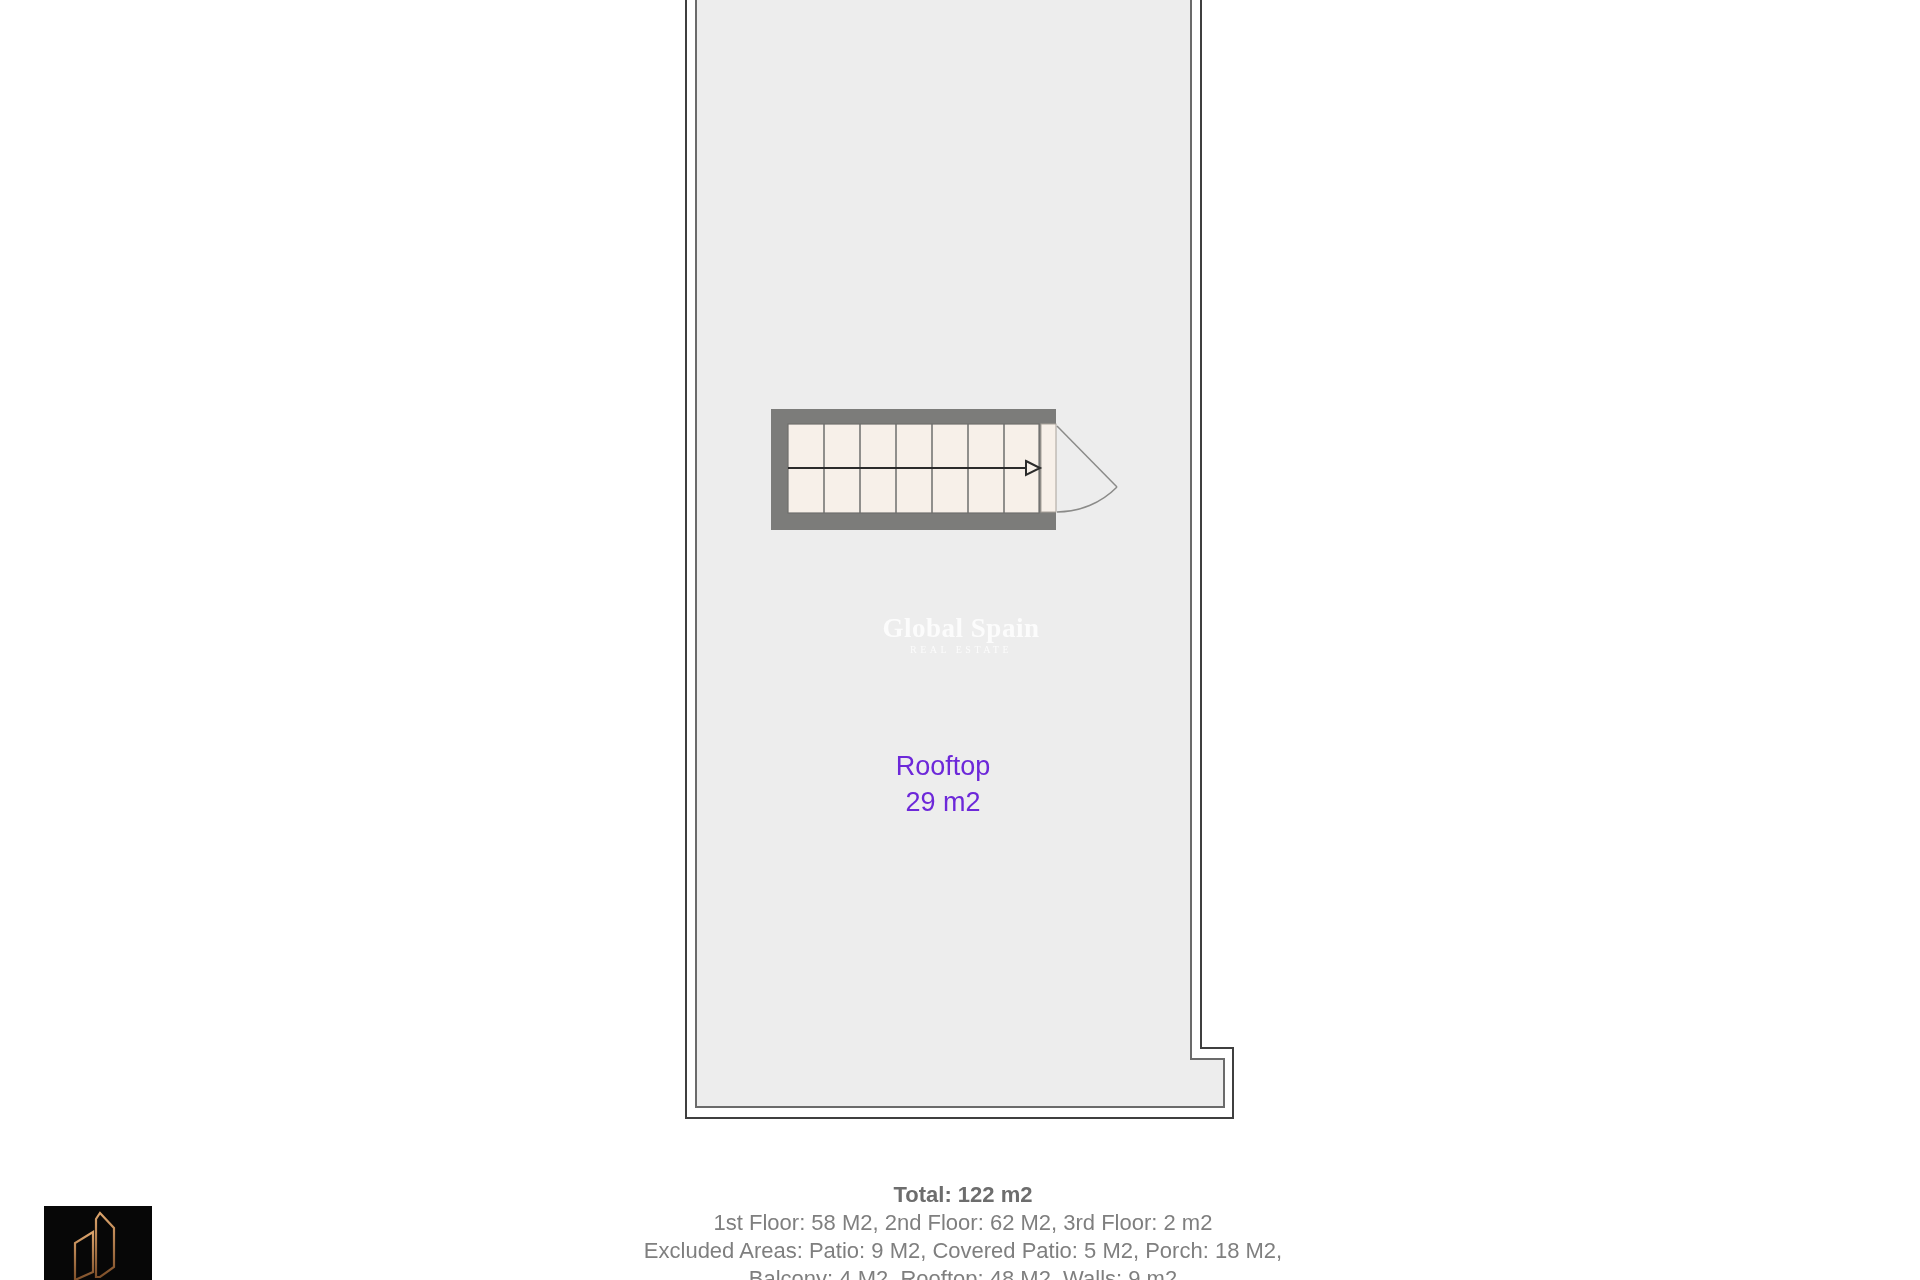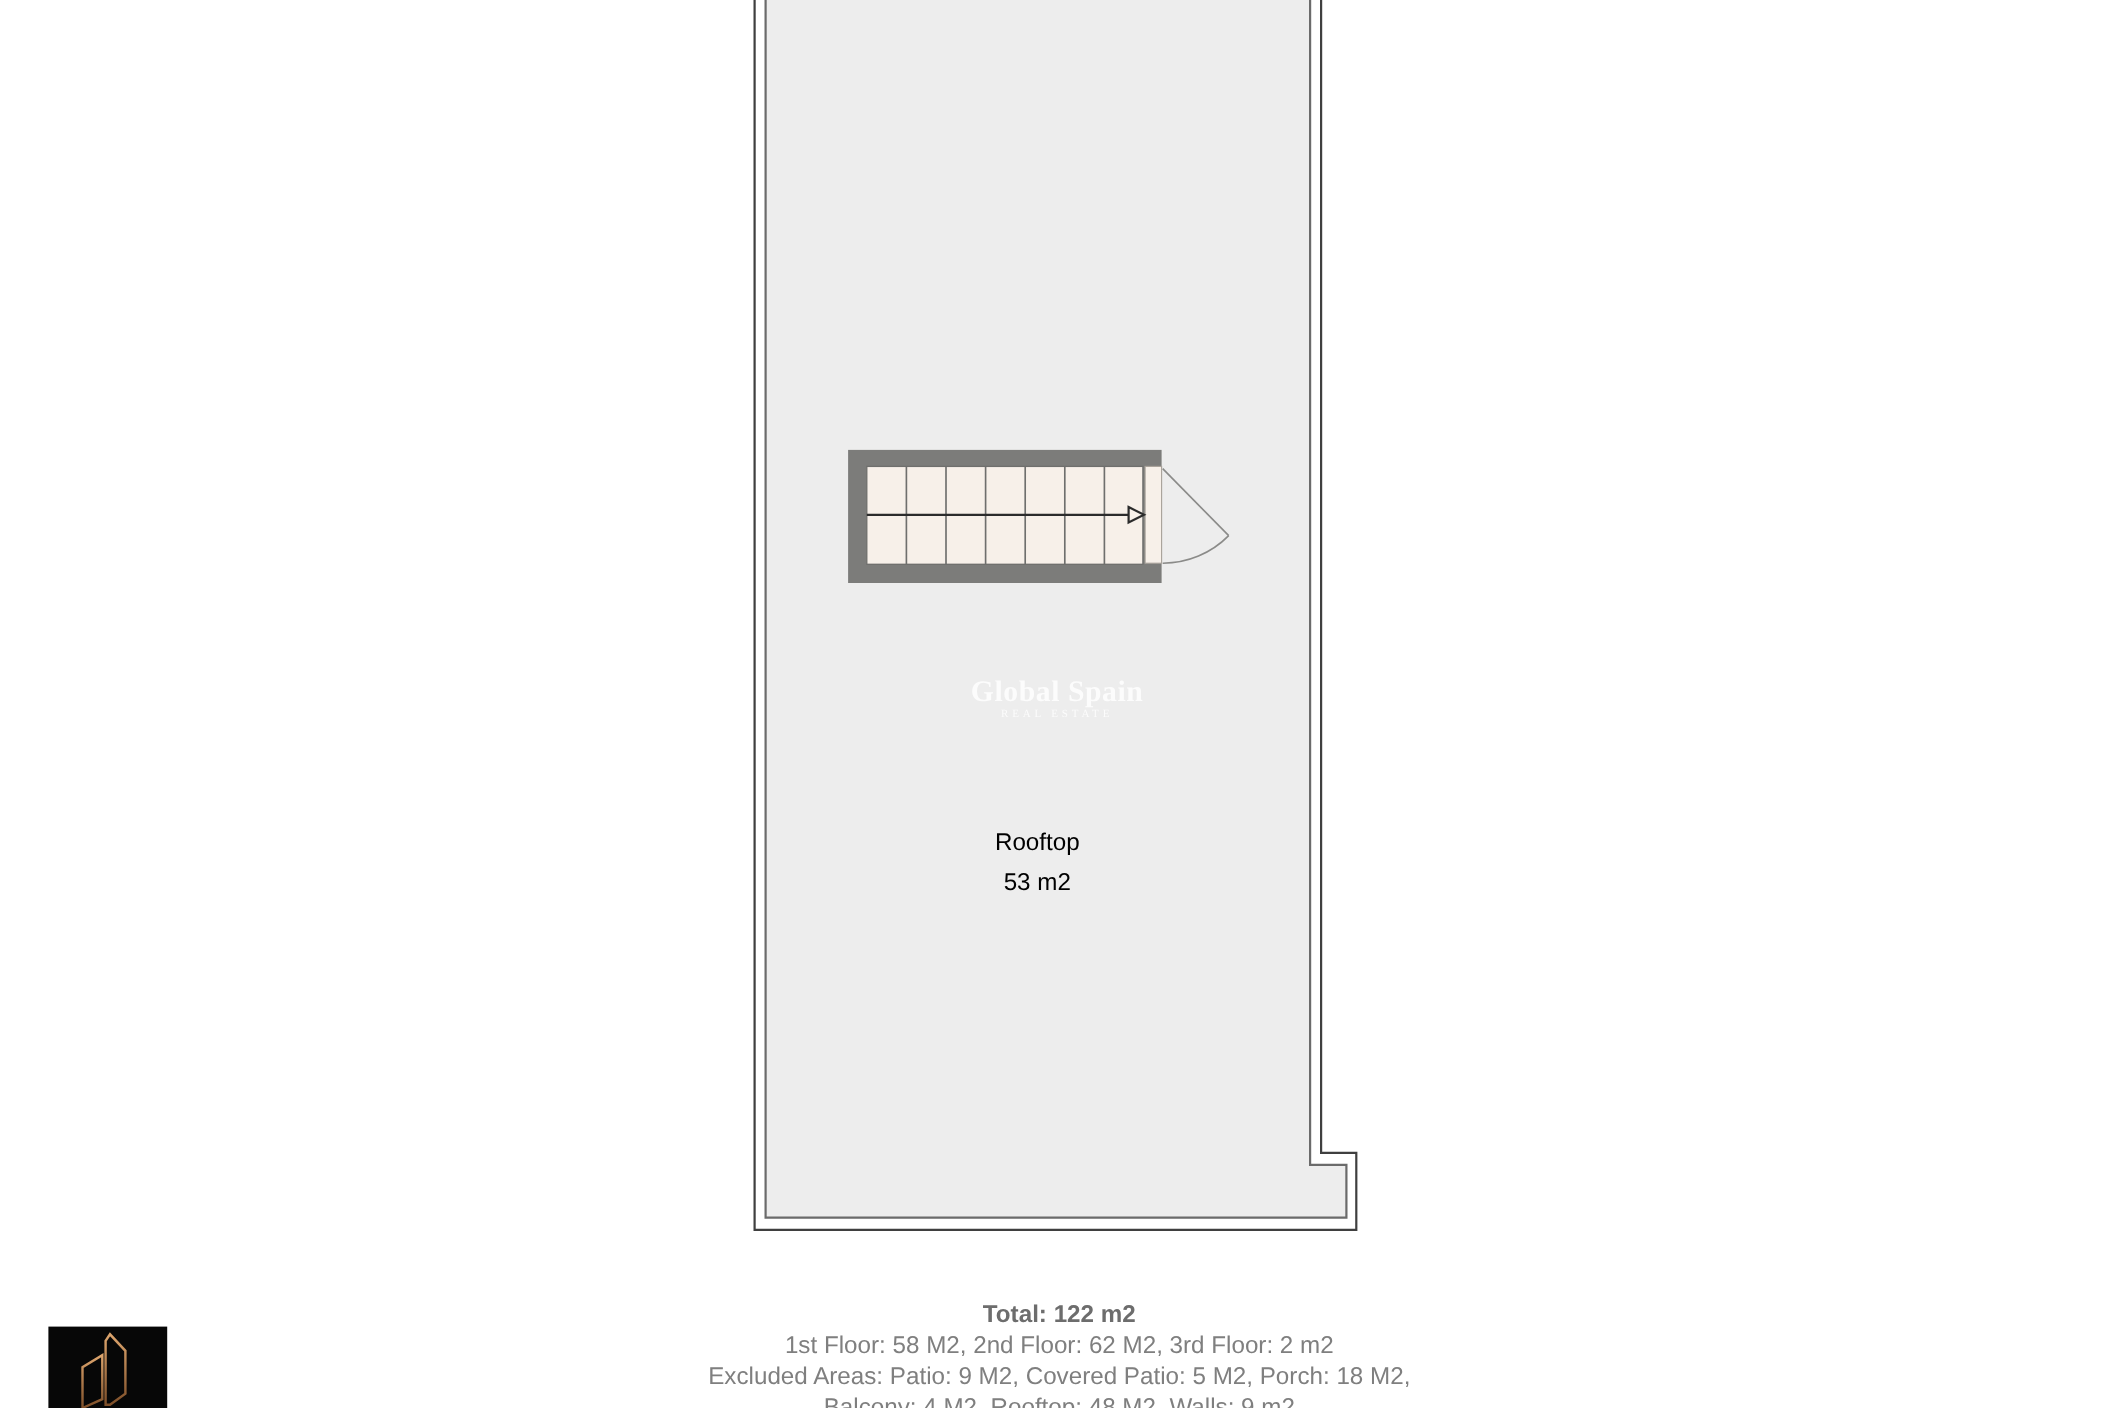--- a/index.html
+++ b/index.html
@@ -18,21 +18,21 @@
     font-family:"Liberation Serif", serif;font-weight:700;
     font-size:27px;line-height:28px;letter-spacing:0.5px;
   }
   .wm-tagline{
     font-family:"Liberation Serif", serif;font-weight:400;
     font-size:10px;line-height:12px;letter-spacing:3.5px;margin-top:2px;
   }
 
   .room-label{
     position:absolute;left:743px;top:748px;width:400px;
-    text-align:center;color:#000000;font-size:22px;line-height:36px;
+    text-align:center;color:#6d28d9;font-size:27px;line-height:36px;
   }
 
   .summary{
     position:absolute;left:3px;top:1181px;width:1920px;
     text-align:center;color:#7f7f7f;font-size:22px;line-height:28px;
   }
   .summary-total{font-weight:700;color:#6d6d6d;}
 
   .logo{
     position:absolute;left:44px;top:1206px;width:108px;height:80px;
@@ -72,21 +72,21 @@
     </g>
   </svg>
 
   <div class="watermark">
     <div class="wm-brand">Global Spain</div>
     <div class="wm-tagline">REAL ESTATE</div>
   </div>
 
   <div class="room-label">
     <div>Rooftop</div>
-    <div>53 m2</div>
+    <div>29 m2</div>
   </div>
 
   <div class="summary">
     <div class="summary-total">Total: 122 m2</div>
     <div class="summary-line">1st Floor: 58 M2, 2nd Floor: 62 M2, 3rd Floor: 2 m2</div>
     <div class="summary-line">Excluded Areas: Patio: 9 M2, Covered Patio: 5 M2, Porch: 18 M2,</div>
     <div class="summary-line">Balcony: 4 M2, Rooftop: 48 M2, Walls: 9 m2</div>
   </div>
 
   <div class="logo">

